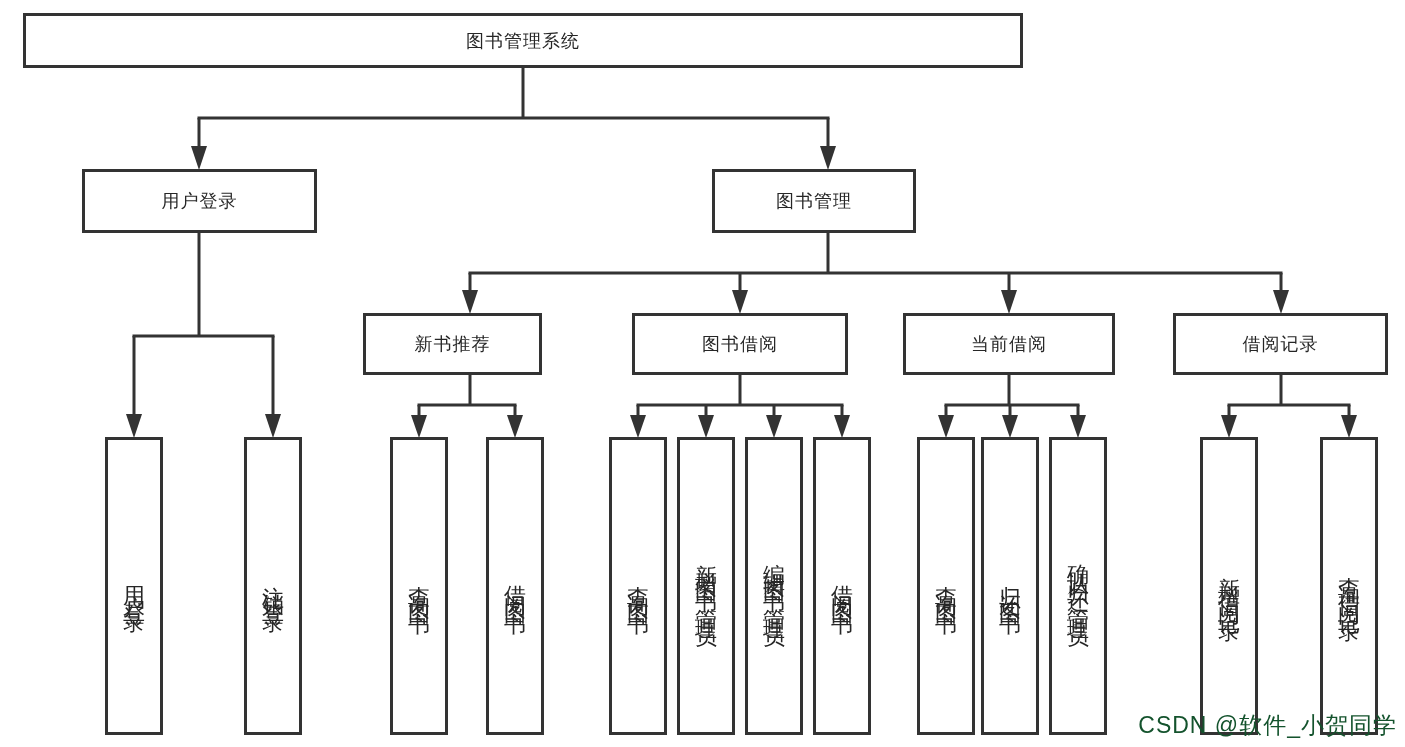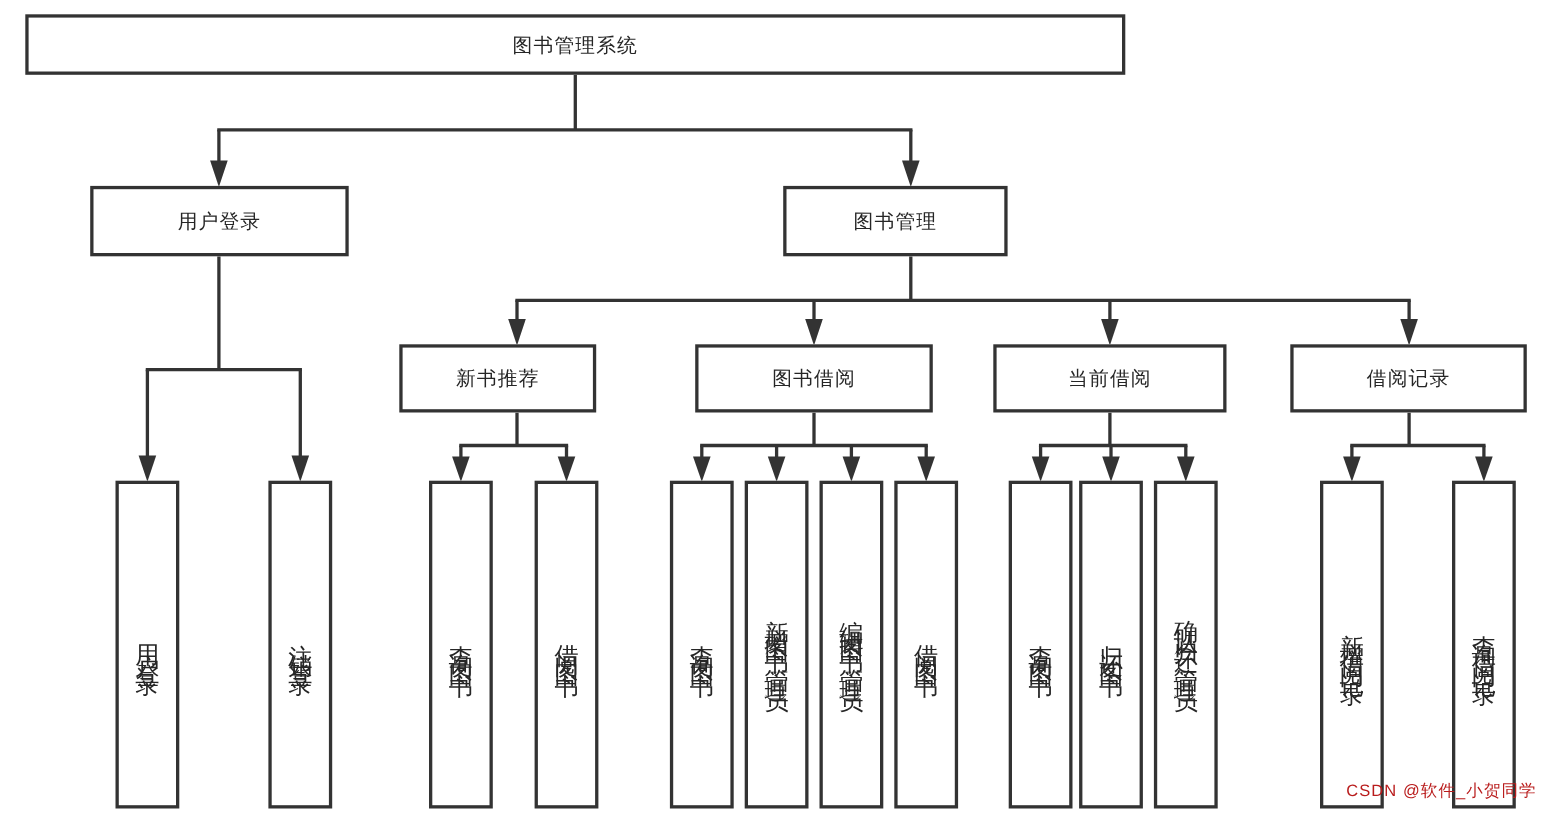--- a/index.html
+++ b/index.html
@@ -34,22 +34,22 @@
     writing-mode: vertical-rl;
     text-orientation: mixed;
     letter-spacing: 9px;
     font-size: 22px;
     padding: 4px 0;
   }
   .watermark {
     position: absolute;
     right: 8px;
     top: 710px;
-    font-size: 15px;
-    color: #b91c1c;
+    font-size: 23px;
+    color: #14532d;
     letter-spacing: 1px;
     white-space: nowrap;
     z-index: 5;
   }
 </style>
 </head>
 <body>
 
 <div class="stage">
 

